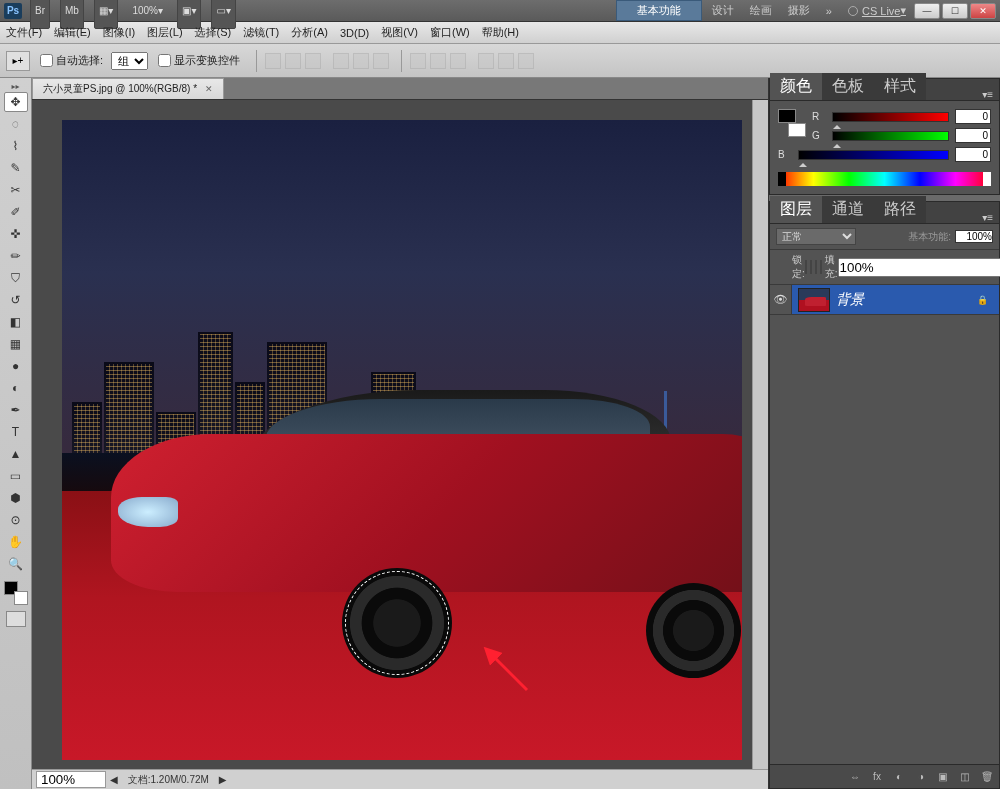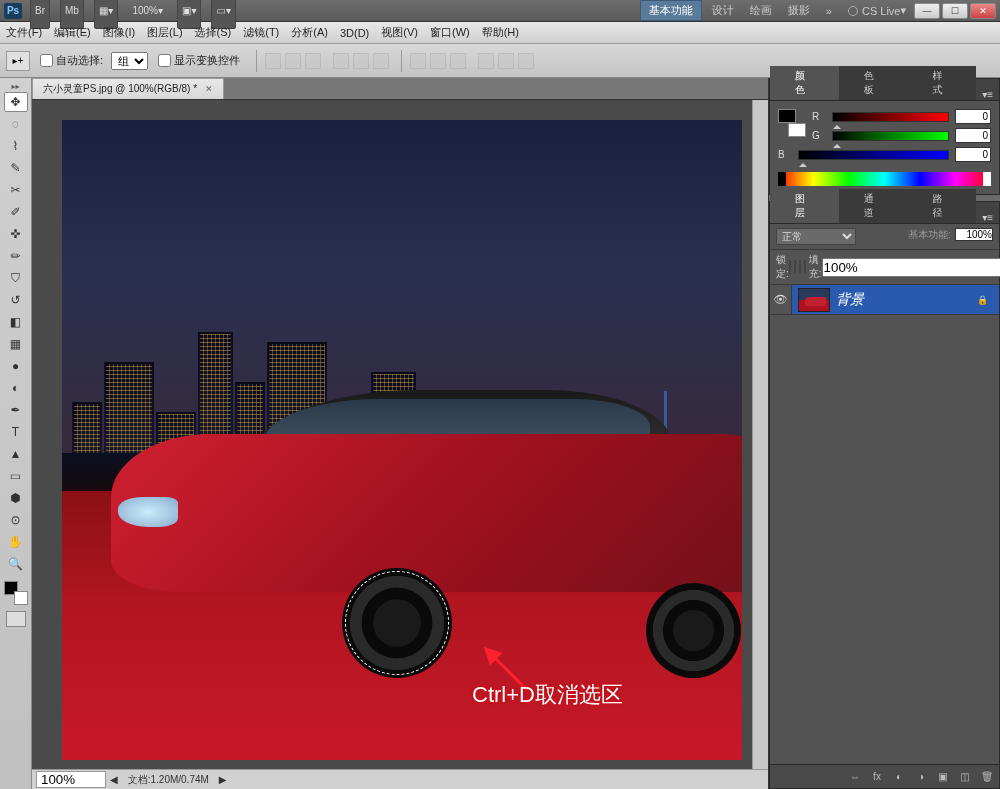--- a/index.html
+++ b/index.html
@@ -4,23 +4,23 @@
 <style>
 * { box-sizing: border-box; margin: 0; padding: 0; font-family: "Microsoft YaHei", Arial, sans-serif; }
 body { width: 1000px; height: 789px; background: #525252; overflow: hidden; font-size: 11px; position: relative; }
 
 
 .titlebar { height: 22px; background: linear-gradient(#6d6d6d, #5a5a5a); display: flex; align-items: center; padding: 0 4px; border-bottom: 1px solid #333; }
 .titlebar .ps-icon { width: 18px; height: 16px; background: #1a3d5c; color: #89c3ff; font-size: 10px; font-weight: bold; display: flex; align-items: center; justify-content: center; border-radius: 2px; margin-right: 8px; }
 .titlebar .tb-item { color: #ddd; margin-right: 10px; padding: 12px 4px; display: flex; align-items: center; font-size: 10px; }
 .titlebar .tb-item.boxed { border: 1px solid #444; background: #555; border-radius: 2px; }
 .titlebar .spacer { flex: 1; }
-.titlebar .workspace-btn { background: #5a7a9a; border: 1px solid #3a5a7a; color: #fff; padding: 2px 8px; font-size: 11px; margin-right: 2px; }
+.titlebar .workspace-btn { background: #5a7a9a; border: 1px solid #3a5a7a; color: #fff; padding: 2px 20px; font-size: 11px; margin-right: 2px; }
 .titlebar .ws-link { color: #ccc; padding: 2px 8px; font-size: 11px; cursor: pointer; }
-.titlebar .cslive { display: flex; align-items: center; color: #ccc; margin: 0 8px; }
+.titlebar .cslive { display: flex; align-items: center; color: #ccc; margin: 0 8px; text-decoration: underline; }
 .titlebar .cslive .circ { width: 10px; height: 10px; border: 1px solid #aaa; border-radius: 50%; margin-right: 4px; }
 .win-controls { display: flex; gap: 2px; }
 .win-controls .wc { width: 26px; height: 16px; border: 1px solid #888; background: linear-gradient(#eee,#ccc); border-radius: 2px; display: flex; align-items: center; justify-content: center; font-size: 9px; color: #333; }
 .win-controls .wc.close { background: linear-gradient(#e88,#c44); color: #fff; }
 
 
 .menubar { height: 22px; background: linear-gradient(#e8e8e8,#d0d0d0); display: flex; align-items: center; padding: 0 6px; border-bottom: 1px solid #999; }
 .menubar span { color: #222; font-size: 11px; margin-right: 12px; cursor: pointer; }
 
 
@@ -76,21 +76,21 @@
 
 .vscroll { width: 16px; background: #c8c8c8; border-left: 1px solid #999; }
 .hscroll-area { height: 20px; background: #d0d0d0; border-top: 1px solid #999; display: flex; align-items: center; font-size: 10px; color: #333; }
 .hscroll-area .zoom { width: 70px; padding: 0 4px; background: #fff; border: 1px solid #999; margin: 0 4px; }
 .hscroll-area .docinfo { padding: 0 10px; }
 
 
 .panels { width: 232px; background: #6a6a6a; border-left: 1px solid #333; display: flex; flex-direction: column; }
 .panel { background: #535353; border: 1px solid #2a2a2a; margin-bottom: 0; }
 .panel-tabs { height: 22px; background: #424242; display: flex; align-items: flex-end; border-bottom: 1px solid #2a2a2a; }
-.ptab { padding: 3px 25px; font-size: 10px; color: #ccc; background: #3a3a3a; cursor: pointer; }
+.ptab { padding: 3px 10px; font-size: 16px; color: #ccc; background: #3a3a3a; cursor: pointer; }
 .ptab.active { background: #535353; color: #fff; }
 .panel-menu { margin-left: auto; color: #ccc; padding: 0 6px; font-size: 10px; }
 
 
 .color-panel { padding: 8px; }
 .csw { width: 18px; height: 14px; border: 1px solid #888; }
 .csw.fg2 { background: #000; } .csw.bg2 { background: #fff; margin-left: 6px; margin-top: -8px; }
 .rgb-sliders { }
 .rgb-row { display: flex; align-items: center; margin-bottom: 4px; }
 .rgb-row .lbl { width: 14px; color: #ddd; font-size: 10px; }
@@ -99,25 +99,25 @@
 .slider.g { background: linear-gradient(90deg,#000,#0f0); }
 .slider.b { background: linear-gradient(90deg,#000,#00f); }
 .slider .thumb { position: absolute; left: 0; top: 8px; width: 0; height: 0; border: 4px solid transparent; border-bottom-color: #ccc; }
 .rgb-row input { width: 36px; font-size: 10px; text-align: right; padding: 1px 2px; background: #fff; border: 1px solid #333; }
 .spectrum { height: 14px; margin-top: 6px; background: linear-gradient(90deg,#f00,#ff0,#0f0,#0ff,#00f,#f0f,#f00); position: relative; }
 .spectrum::before { content:''; position:absolute; left:0; top:0; bottom:0; width:8px; background:#000; }
 .spectrum::after { content:''; position:absolute; right:0; top:0; bottom:0; width:8px; background:#fff; }
 
 
 .layers-panel { flex: 1; display: flex; flex-direction: column; }
-.layer-opts { padding: 4px 6px; display: flex; align-items: flex-start; border-bottom: 1px solid #3a3a3a; }
+.layer-opts { padding: 4px 6px; display: flex; align-items: center; border-bottom: 1px solid #3a3a3a; }
 .layer-opts select { font-size: 10px; background: #6a6a6a; border: 1px solid #444; color: #ddd; padding: 1px; width: 80px; }
 .layer-opts .lbl2 { color: #999; font-size: 10px; margin-left: auto; margin-right: 4px; }
 .layer-opts input { width: 38px; font-size: 10px; background: #fff; border: 1px solid #333; text-align: right; }
-.layer-lock { padding: 3px 6px; display: flex; align-items: center; border-bottom: 1px solid #3a3a3a; font-size: 10px; color: #ccc; }
+.layer-lock { padding: 3px 22px; display: flex; align-items: center; border-bottom: 1px solid #3a3a3a; font-size: 10px; color: #ccc; }
 .layer-lock .lico { width: 14px; height: 14px; background: #5a5a5a; border: 1px solid #444; margin-right: 3px; }
 .layer-list { flex: 1; background: #535353; }
 .layer-row { display: flex; align-items: center; height: 30px; background: #2a5aae; border-bottom: 1px solid #3a3a3a; }
 .layer-row .eye { width: 22px; text-align: center; color: #ddd; font-size: 11px; background: #535353; height: 100%; display: flex; align-items: center; justify-content: center; border-right: 1px solid #3a3a3a; }
 .layer-row .thumb2 { width: 32px; height: 24px; margin: 0 6px; background: linear-gradient(#2a3a5a 50%,#b01020 50%); border: 1px solid #222; position: relative; }
 .layer-row .thumb2::after { content:''; position:absolute; top:40%; left:20%; right:10%; height:40%; background:#c02030; border-radius:30% 10% 5% 10%; }
 .layer-row .lname { color: #fff; font-size: 14px; font-style: italic; flex: 1; }
 .layer-row .lock2 { width: 16px; color: #ddd; font-size: 9px; margin-right: 6px; }
 .layer-footer { height: 24px; background: #4a4a4a; border-top: 1px solid #2a2a2a; display: flex; align-items: center; justify-content: flex-end; padding: 0 4px; gap: 6px; }
 .layer-footer .fico { width: 16px; height: 14px; color: #bbb; font-size: 10px; display: flex; align-items: center; justify-content: center; }
@@ -264,28 +264,27 @@
         <div class="arrow">
           <svg viewBox="0 0 50 50">
               <defs>
                 <marker id="ah" markerWidth="6" markerHeight="6" refX="3" refY="3" orient="auto">
                   <path d="M0,0 L6,3 L0,6 Z" fill="#ff2030"></path>
                 </marker>
               </defs>
               <line x1="45" y1="45" x2="8" y2="8" stroke="#ff2030" stroke-width="3" marker-end="url(#ah)"></line>
             </svg>
         </div>
-        <div class="annotation">Ctrl+D取消选区</div>
       </div>
       <div class="vscroll"></div>
     </div>
     <div class="hscroll-area">
       <input class="zoom" value="100%" style="">
       <span>◀</span>
-      <span class="docinfo">文档:1.20M/0.74M</span>
+      <span class="docinfo">文档:1.20M/0.72M</span>
       <span>▶</span>
     </div>
   </div>
 
   <div class="panels">
 
     <div class="panel">
       <div class="panel-tabs">
         <div class="ptab active">颜色</div>
         <div class="ptab">色板</div>

